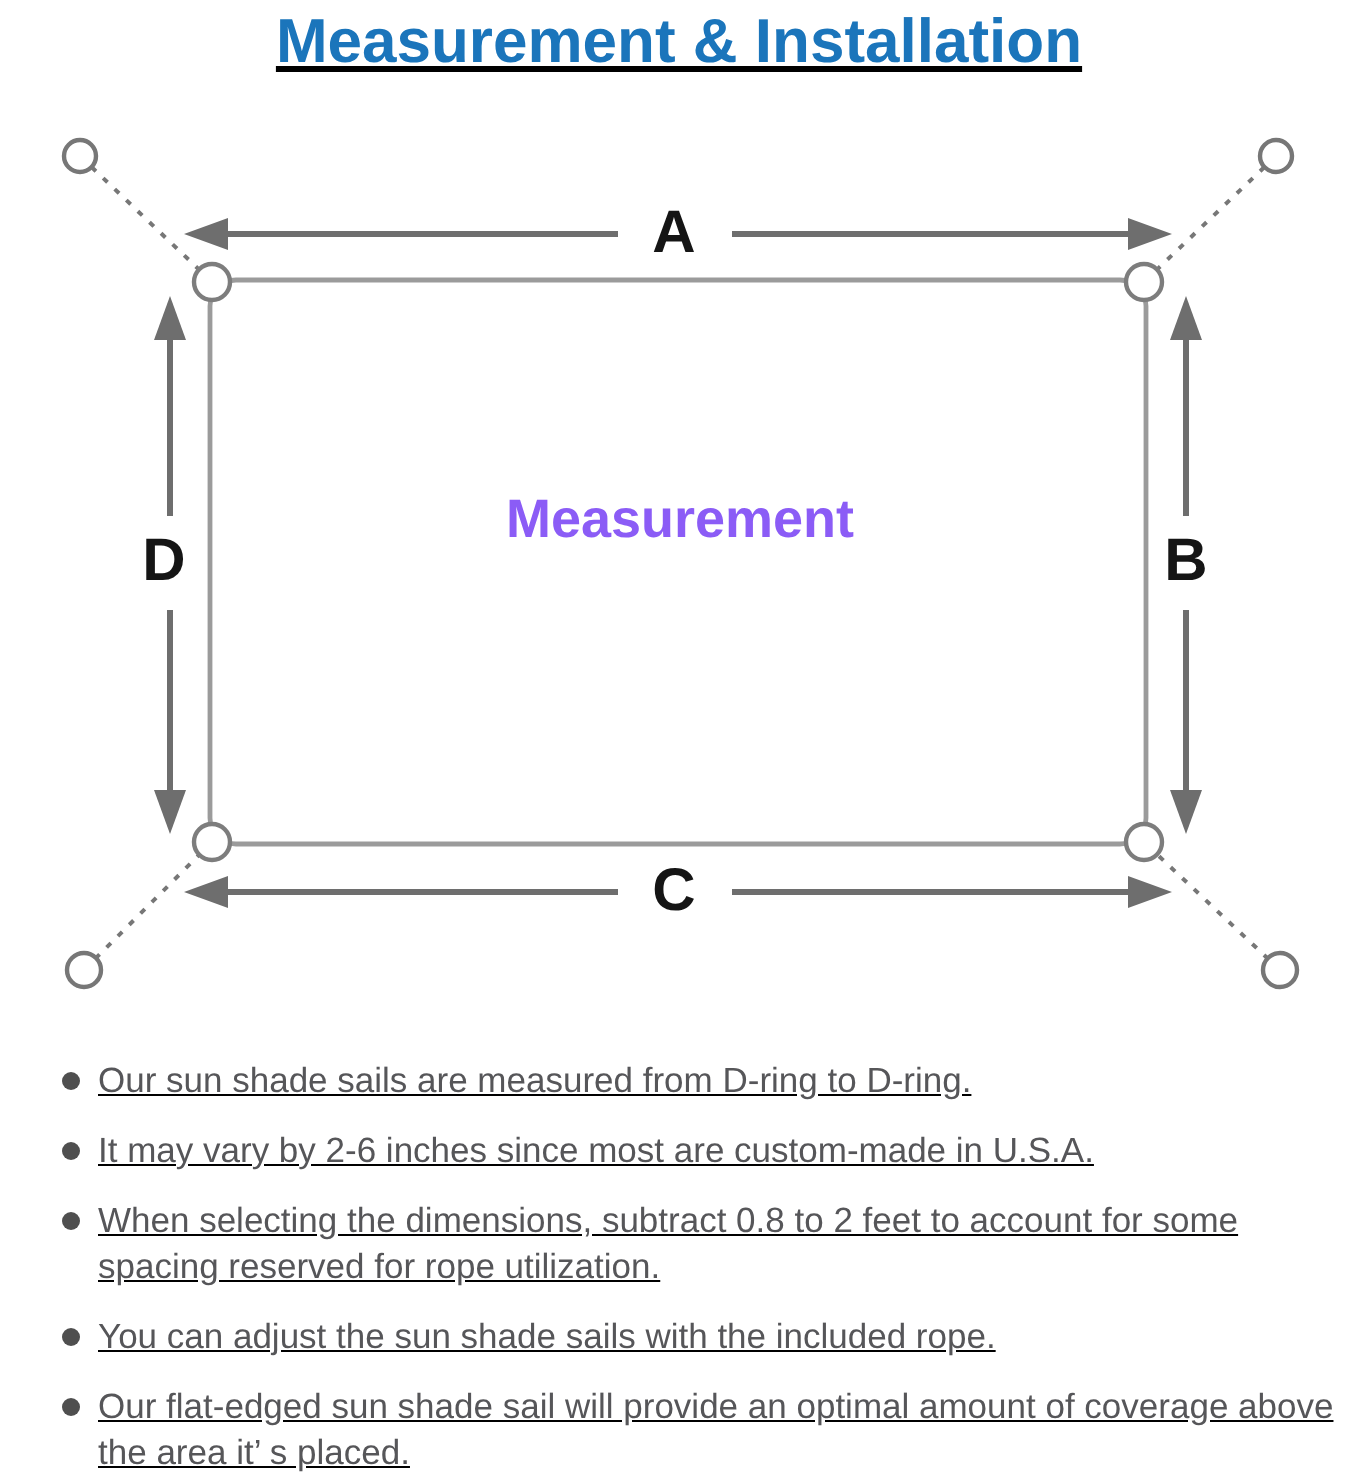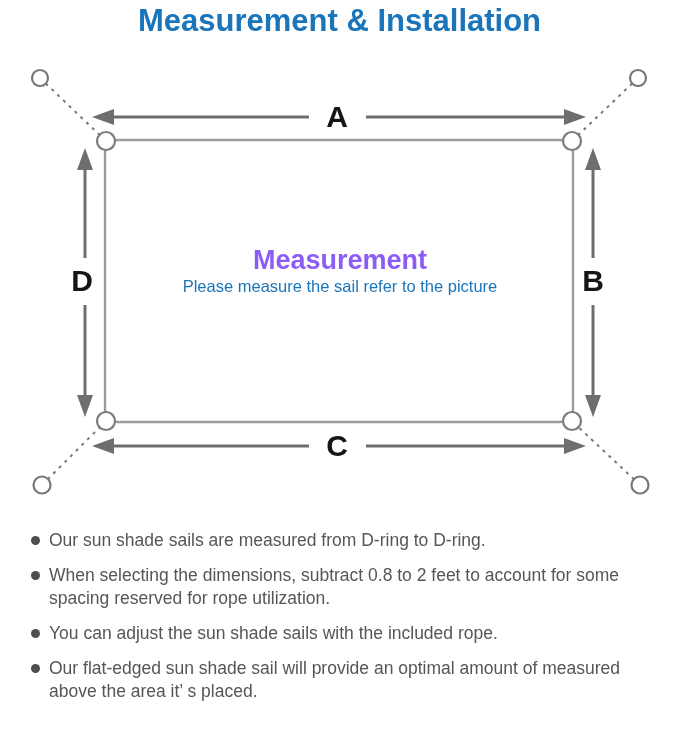--- a/index.html
+++ b/index.html
@@ -4,20 +4,21 @@
 <style>
   * { margin: 0; padding: 0; box-sizing: border-box; }
   html, body { background: #ffffff; }
   .page {
     position: relative;
     width: 679px;
     height: 739px;
     background: #ffffff;
     overflow: hidden;
     font-family: "Liberation Sans", sans-serif;
+    text-decoration: underline;
   }
   .page-title {
     padding-top: 2px;
     text-align: center;
     font-size: 31px;
     line-height: 38px;
     font-weight: bold;
     color: #1b75bb;
     letter-spacing: 0px;
   }
@@ -144,35 +145,38 @@
         <circle cx="640" cy="432" r="8.5"></circle>
       </g>
     </svg>
 
     <div class="dim-label label-a">A</div>
     <div class="dim-label label-b">B</div>
     <div class="dim-label label-c">C</div>
     <div class="dim-label label-d">D</div>
 
     <div class="center-title">Measurement</div>
-    <div class="center-subtitle">Please measure the sail refer to the picture</div>
   </div>
 
   <ul class="notes">
     <li class="note">
       <span class="dot"></span>
       <span>Our sun shade sails are measured from D-ring to D-ring.</span>
+    </li>
+    <li class="note">
+      <span class="dot"></span>
+      <span>It may vary by 2-6 inches since most are custom-made in U.S.A.</span>
     </li>
     <li class="note">
       <span class="dot"></span>
       <span>When selecting the dimensions, subtract 0.8 to 2 feet to account for some spacing reserved for rope utilization.</span>
     </li>
     <li class="note">
       <span class="dot"></span>
       <span>You can adjust the sun shade sails with the included rope.</span>
     </li>
     <li class="note">
       <span class="dot"></span>
-      <span>Our flat-edged sun shade sail will provide an optimal amount of measured above the area it’ s placed.</span>
+      <span>Our flat-edged sun shade sail will provide an optimal amount of coverage above the area it’ s placed.</span>
     </li>
   </ul>
 
 </div>
 
 </body></html>

